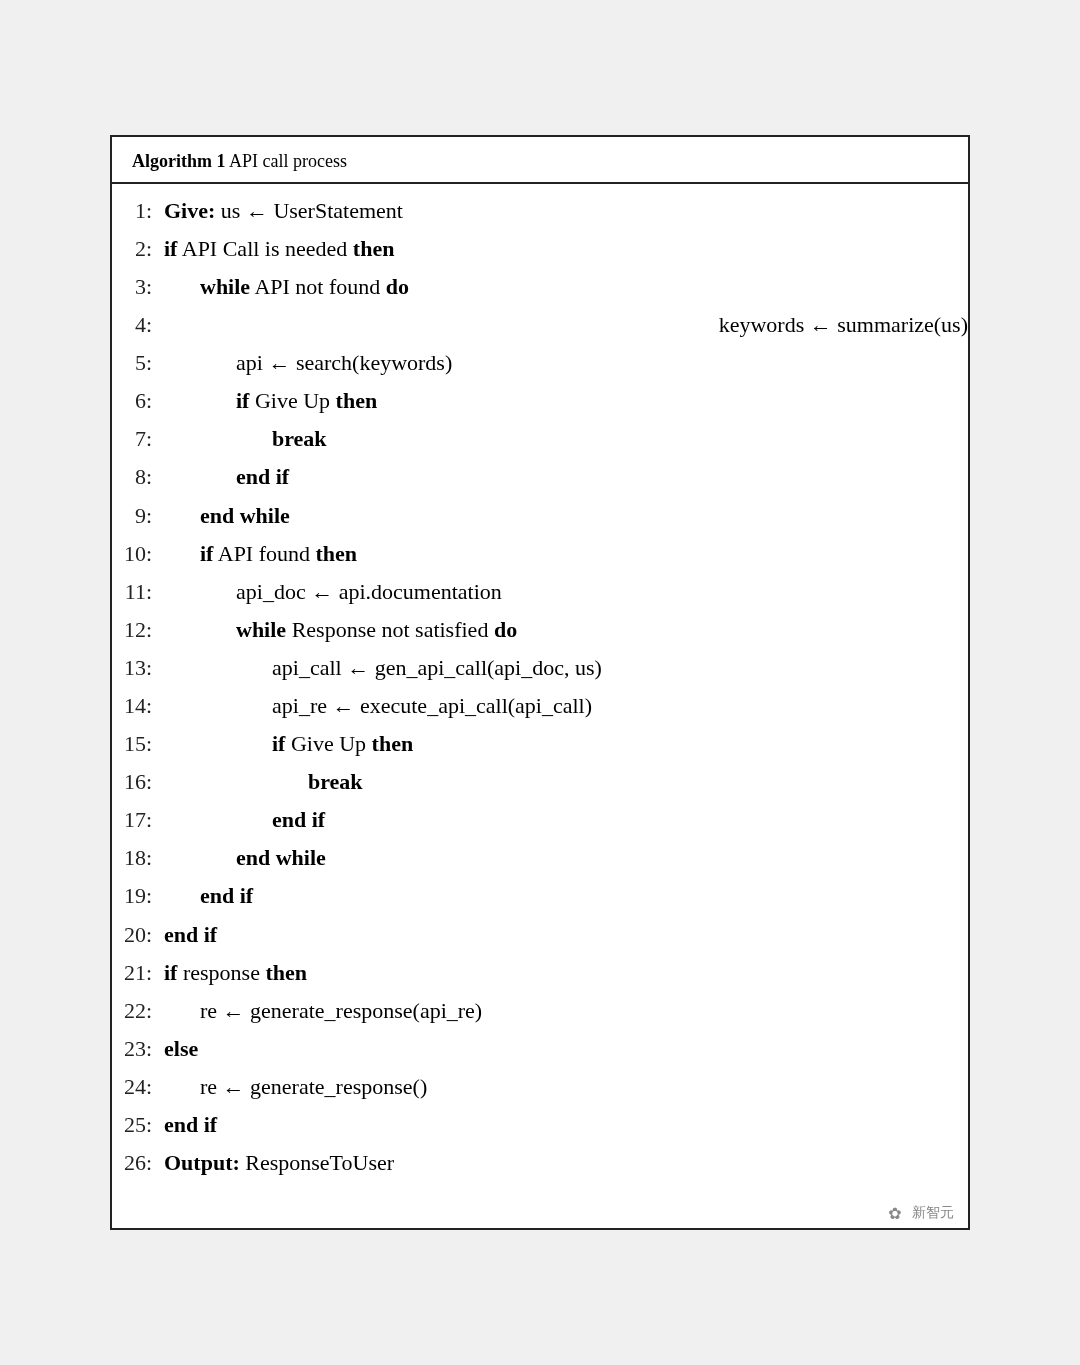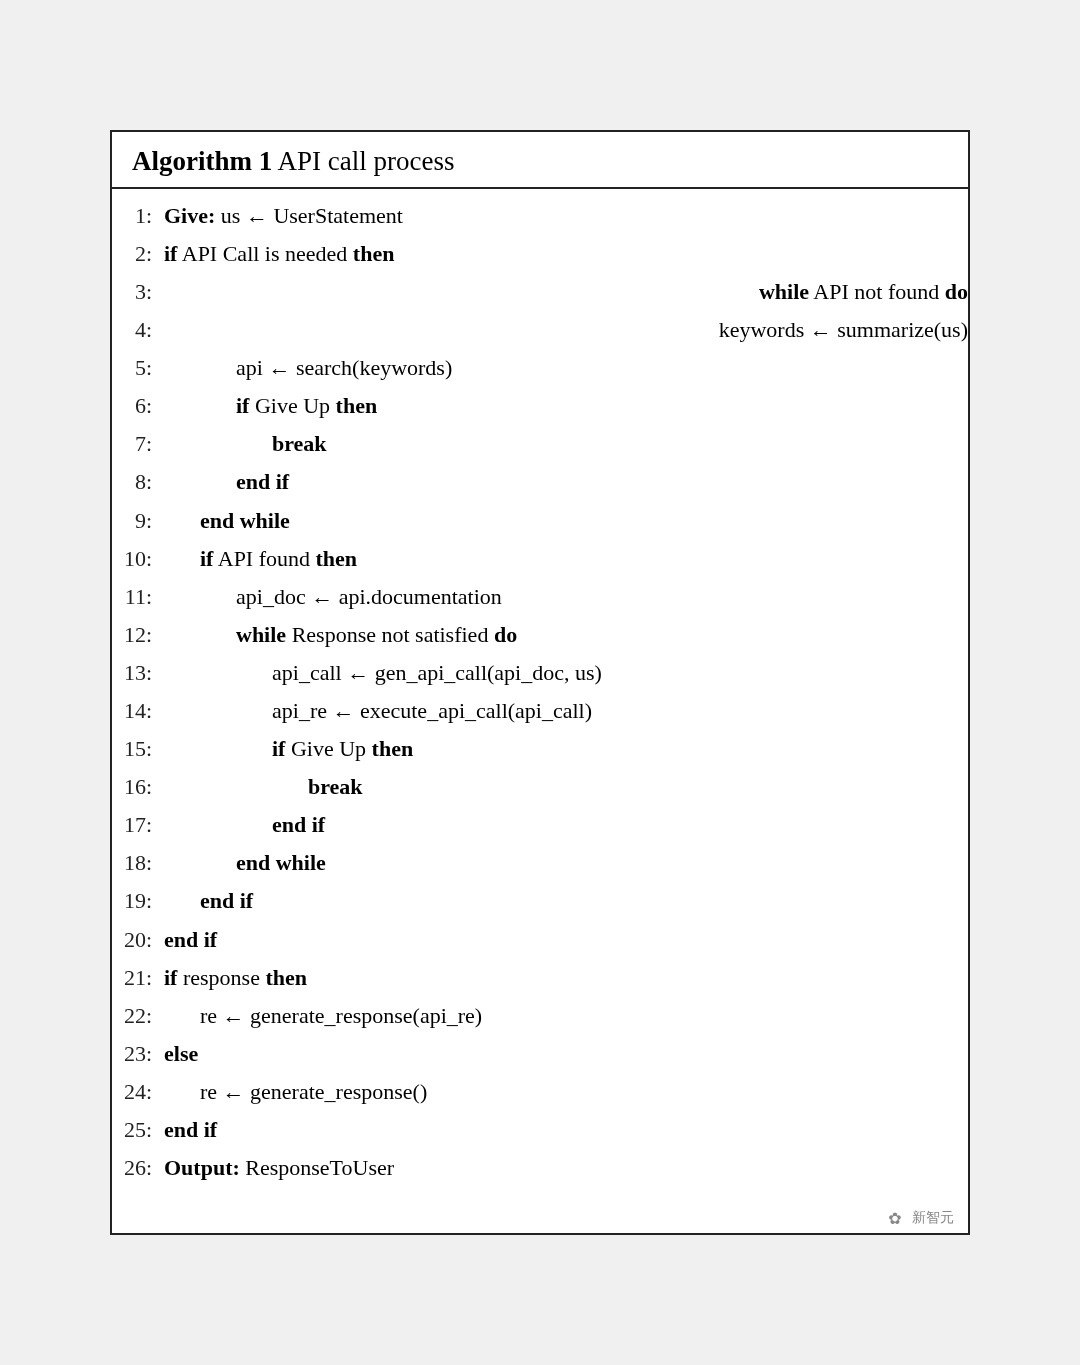--- a/index.html
+++ b/index.html
@@ -24,21 +24,21 @@
       padding: 0;
       margin: 20px auto;
     }
 
     .algorithm-header {
       border-bottom: 2px solid #222;
       padding: 14px 20px 10px 20px;
     }
 
     .algorithm-header-text {
-      font-size: 27px;
+      font-size: 18px;
       font-weight: normal;
     }
 
     .algorithm-header-text .bold-title {
       font-weight: bold;
     }
 
     .algorithm-body {
       padding: 8px 0 14px 0;
     }
@@ -107,21 +107,21 @@
   <div class="line">
         <span class="line-num">1:</span>
         <span class="line-content" style="padding-left: 0px;"><span class="kw">Give:</span> <span class="italic">us ← UserStatement</span></span>
       </div>
       <div class="line">
         <span class="line-num">2:</span>
         <span class="line-content" style="padding-left: 0px;"><span class="kw">if</span> API Call is needed <span class="kw">then</span></span>
       </div>
       <div class="line">
         <span class="line-num">3:</span>
-        <span class="line-content" style="padding-left: 36px; text-align: right;"><span class="kw">while</span> API not found <span class="kw">do</span></span>
+        <span class="line-content" style="padding-left: 36px;"><span class="kw">while</span> API not found <span class="kw">do</span></span>
       </div>
       <div class="line">
         <span class="line-num">4:</span>
         <span class="line-content" style="padding-left: 72px; text-align: right;"><span class="italic">keywords ← summarize(us)</span></span>
       </div>
       <div class="line">
         <span class="line-num">5:</span>
         <span class="line-content" style="padding-left: 72px;"><span class="italic">api ← search(keywords)</span></span>
       </div>
       <div class="line">

